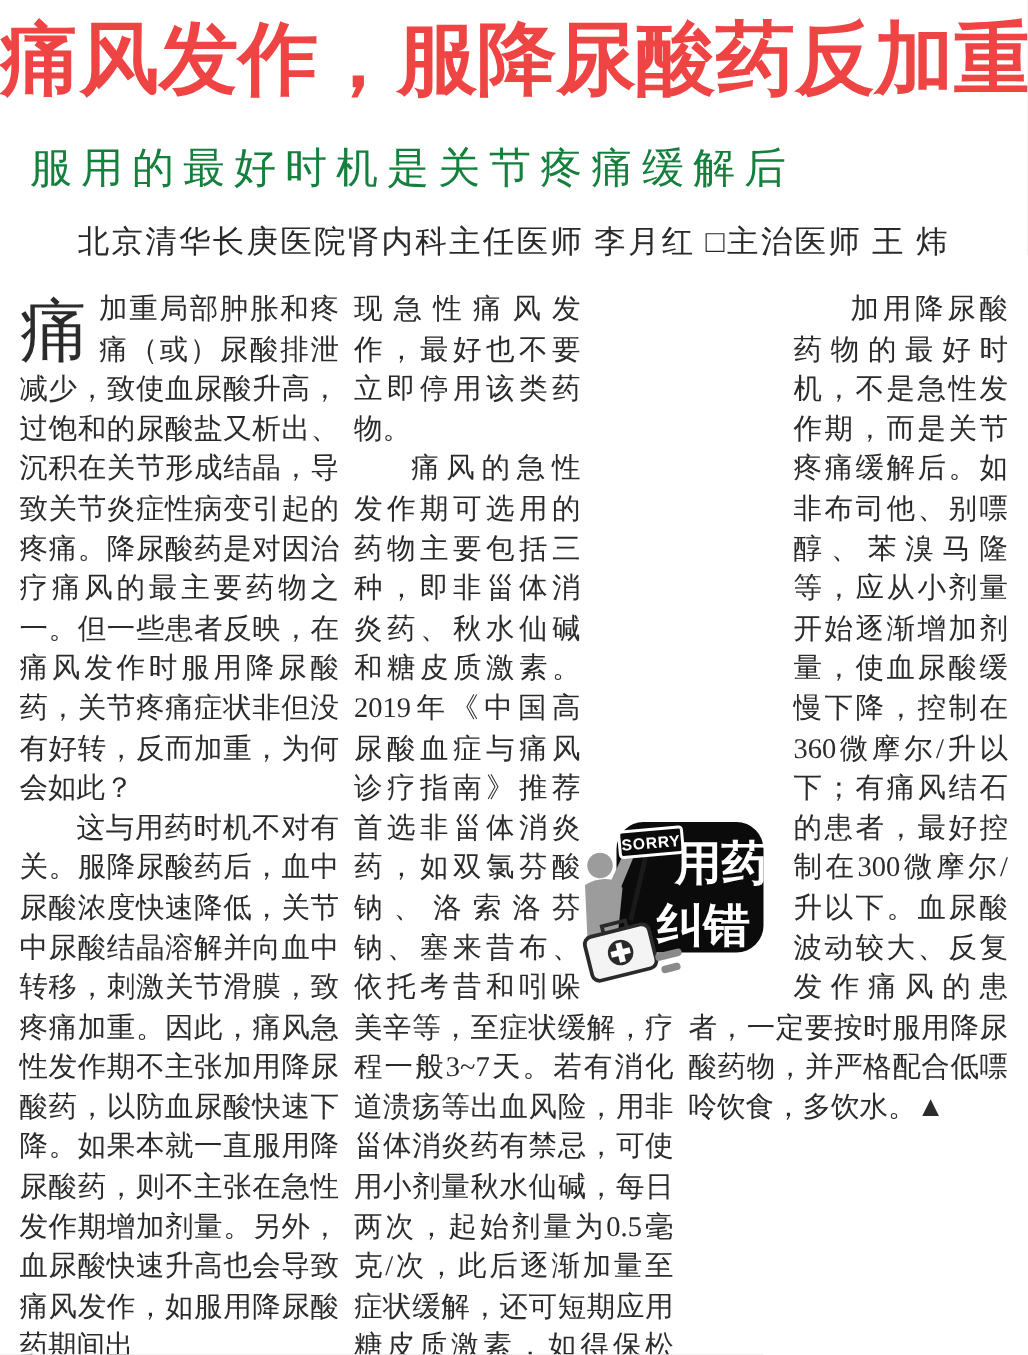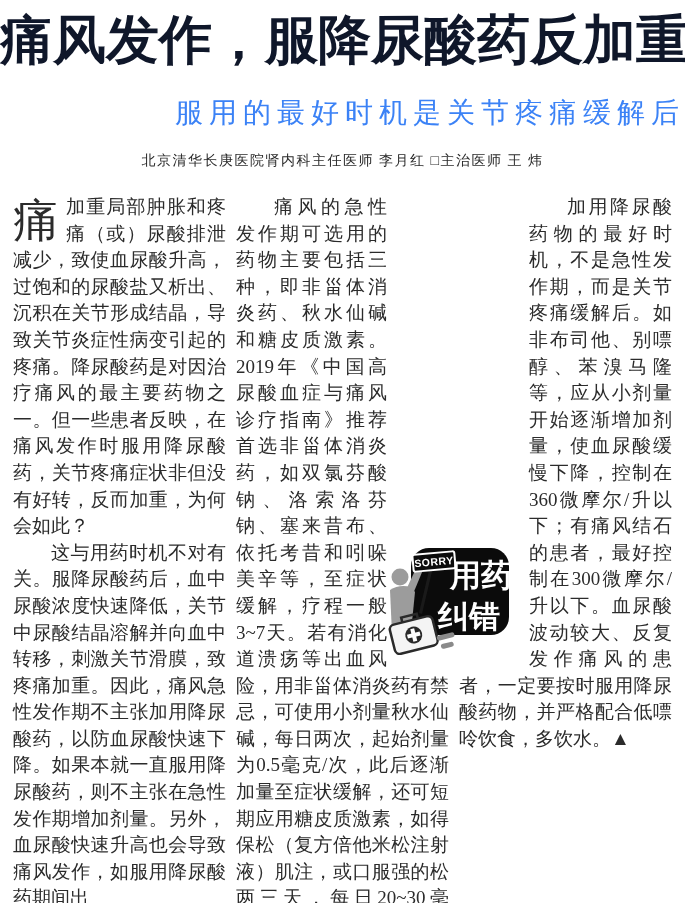--- a/index.html
+++ b/index.html
@@ -15,37 +15,37 @@
     color: #2b2b2b;
   }
   .title {
     margin-top: 8px;
     text-align: center;
     font-family: "Liberation Sans", "DejaVu Sans", sans-serif;
     font-weight: 900;
     font-size: 53px;
     line-height: 64px;
     letter-spacing: 0px;
-    color: #0f172a;
+    color: #ef4444;
     white-space: nowrap;
   }
   .subtitle {
     margin-top: 24px;
-    text-align: right;
+    text-align: left;
     font-weight: 400;
     font-size: 28px;
     line-height: 34px;
     letter-spacing: 6px;
     padding-left: 20px;
-    color: #3b82f6;
+    color: #15803d;
   }
   .byline {
     margin-top: 20px;
     text-align: center;
-    font-size: 14px;
+    font-size: 21px;
     line-height: 22px;
     letter-spacing: 1.5px;
     color: #2a2a2a;
   }
   .body-cols {
     display: flex;
     gap: 10px;
     padding: 0 13px;
     margin-top: 22px;
   }
@@ -108,20 +108,21 @@
 
     <div class="col">
       <p>
         <span class="dropcap">痛</span><span>加重局部肿胀和疼痛（或）尿酸排泄减少，致使血尿酸升高，过饱和的尿酸盐又析出、沉积在关节形成结晶，导致关节炎症性病变引起的疼痛。降尿酸药是对因治疗痛风的最主要药物之一。但一些患者反映，在痛风发作时服用降尿酸药，关节疼痛症状非但没有好转，反而加重，为何会如此？</span>
       </p>
       <p class="indent">这与用药时机不对有关。服降尿酸药后，血中尿酸浓度快速降低，关节中尿酸结晶溶解并向血中转移，刺激关节滑膜，致疼痛加重。因此，痛风急性发作期不主张加用降尿酸药，以防血尿酸快速下降。如果本就一直服用降尿酸药，则不主张在急性发作期增加剂量。另外，血尿酸快速升高也会导致痛风发作，如服用降尿酸药期间出</p>
     </div>
 
     <div class="col">
       <span class="wrap-spacer-right"></span>
+      <p>现急性痛风发作，最好也不要立即停用该类药物。</p>
       <p class="indent">痛风的急性发作期可选用的药物主要包括三种，即非甾体消炎药、秋水仙碱和糖皮质激素。2019年《中国高尿酸血症与痛风诊疗指南》推荐首选非甾体消炎药，如双氯芬酸钠、洛索洛芬钠、塞来昔布、依托考昔和吲哚美辛等，至症状缓解，疗程一般3~7天。若有消化道溃疡等出血风险，用非甾体消炎药有禁忌，可使用小剂量秋水仙碱，每日两次，起始剂量为0.5毫克/次，此后逐渐加量至症状缓解，还可短期应用糖皮质激素，如得保松（复方倍他米松注射液）肌注，或口服强的松两三天，每日20~30毫克。多关节受累或反复重度痛风发作者，也可联合用药，如</p>
     </div>
 
     <div class="col">
       <span class="wrap-spacer-left"></span>
       <p class="indent">加用降尿酸药物的最好时机，不是急性发作期，而是关节疼痛缓解后。如非布司他、别嘌醇、苯溴马隆等，应从小剂量开始逐渐增加剂量，使血尿酸缓慢下降，控制在360微摩尔/升以下；有痛风结石的患者，最好控制在300微摩尔/升以下。血尿酸波动较大、反复发作痛风的患者，一定要按时服用降尿酸药物，并严格配合低嘌呤饮食，多饮水。▲</p>
     </div>
 
   </div>
 

